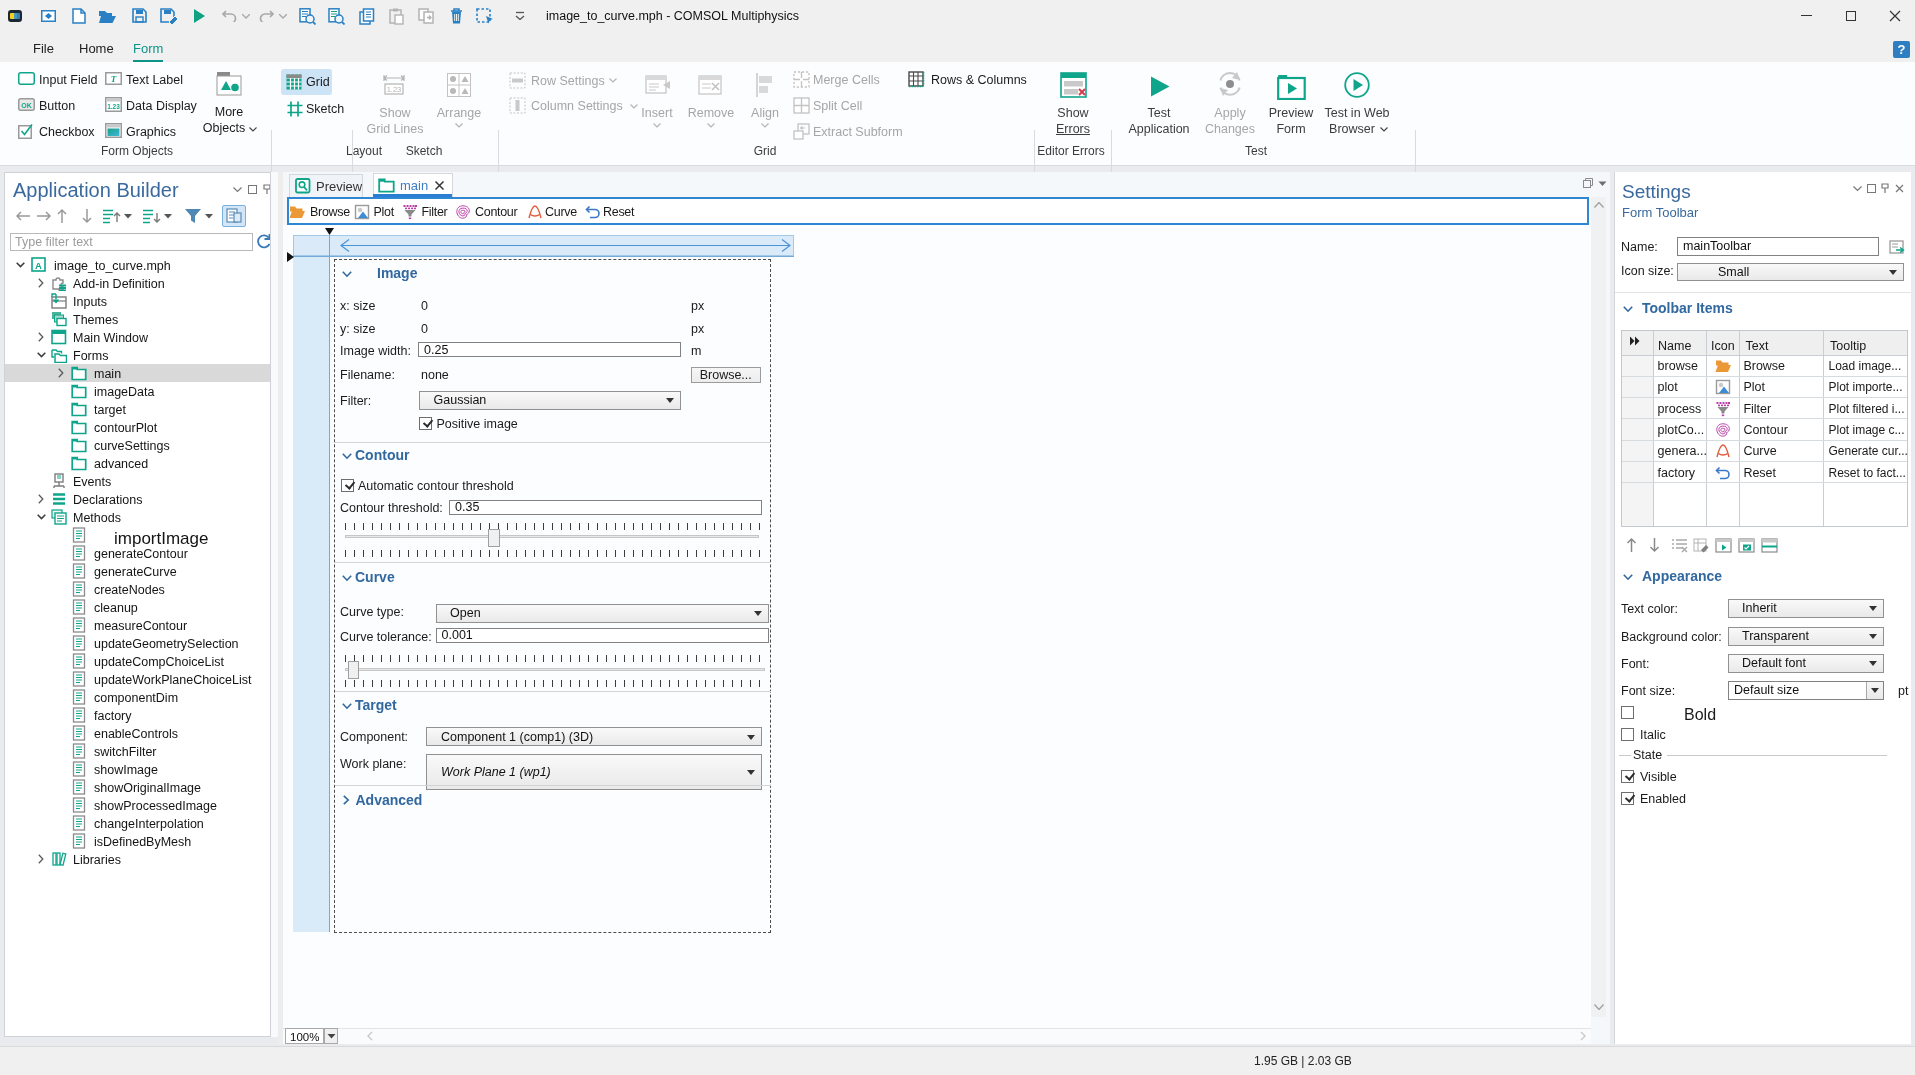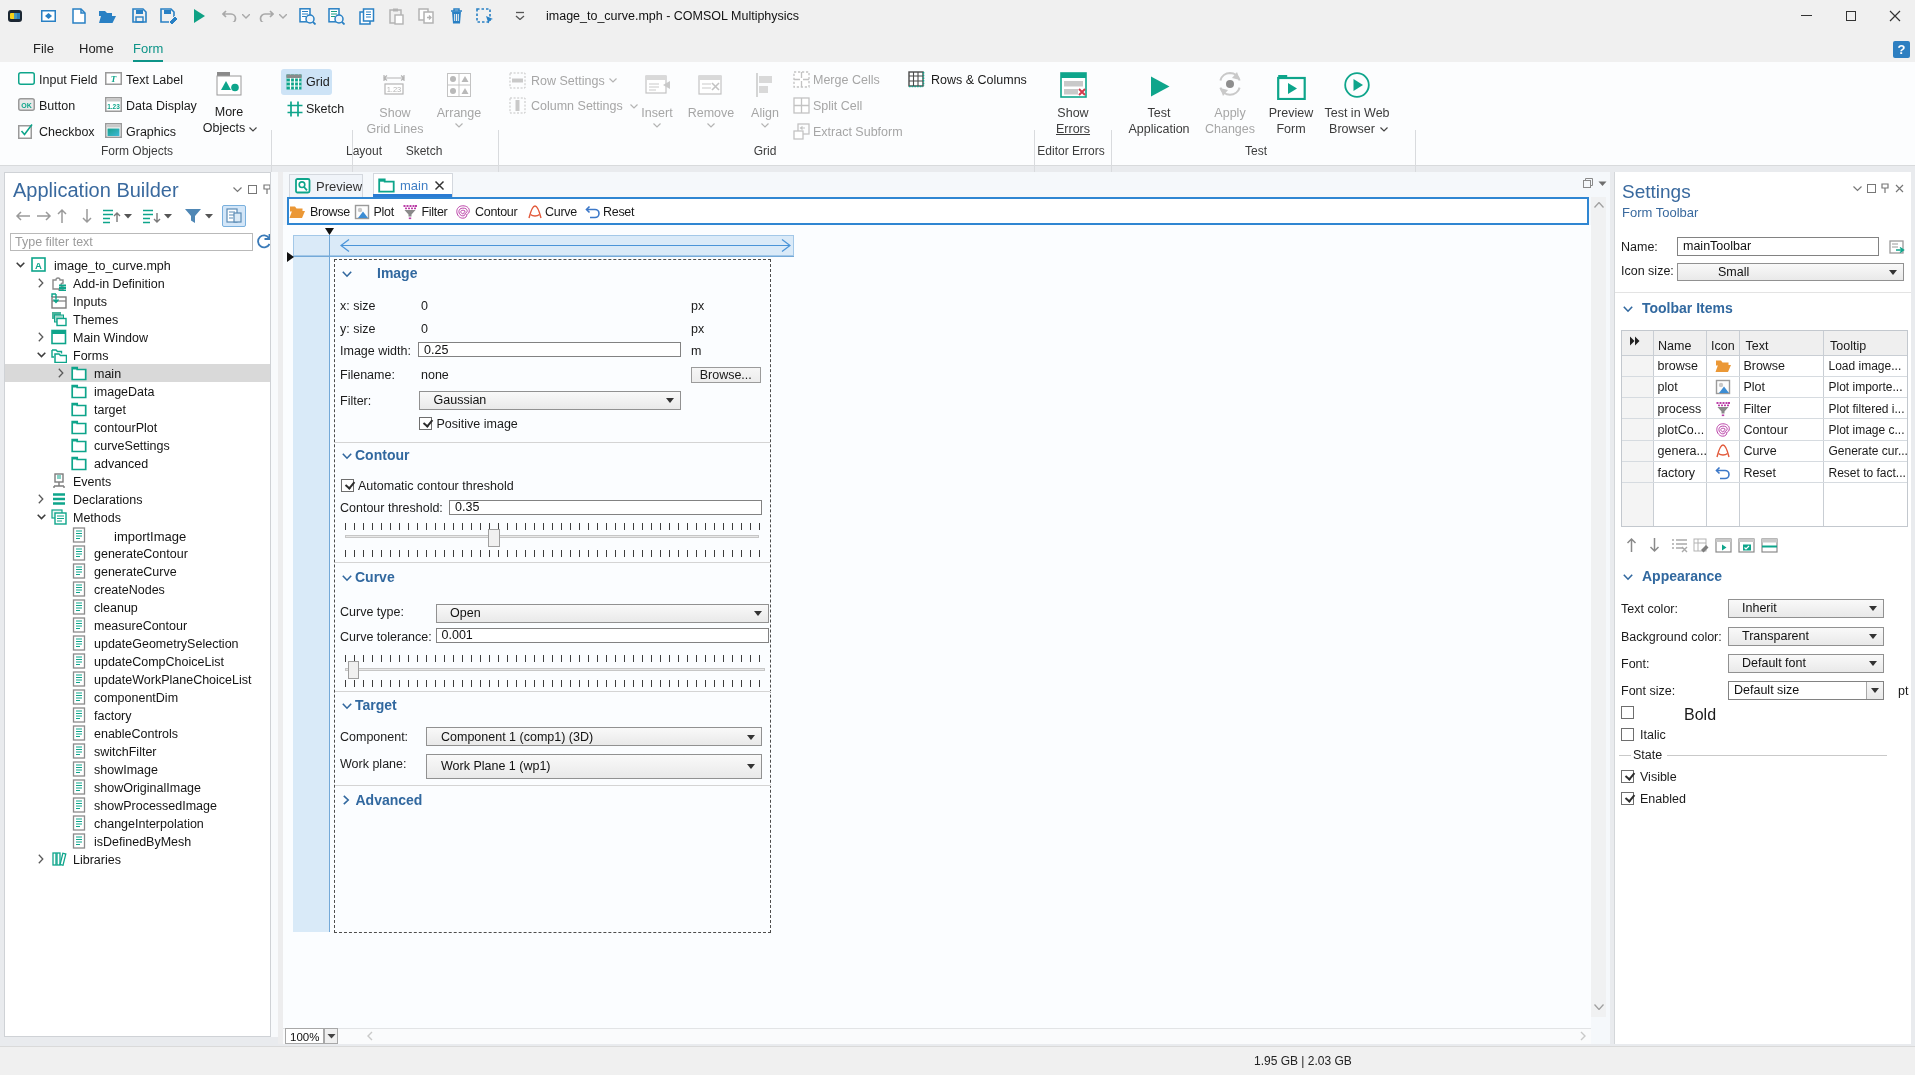--- a/index.html
+++ b/index.html
@@ -484,21 +484,21 @@
 <svg class="abs" style="left:32px;top:258px" width="9" height="6">
         <path d="M0.7 0.7 L4.5 4.6 L8.3 0.7" fill="none" stroke="#3c3c3c" stroke-width="1.5"></path>
       </svg>
 <svg class="abs" style="left:46px;top:253px" width="16" height="16">
         <use href="#i-methods"></use>
       </svg>
 <div class="abs" style="left:68px;top:254.5px;font-size:12.5px;color:#141414;white-space:nowrap;">Methods</div>
 <svg class="abs" style="left:66px;top:271px" width="16" height="16">
         <use href="#i-method"></use>
       </svg>
-<div class="abs" style="left:89px;top:272.5px;font-size:13px;color:#141414;white-space:nowrap;padding-left:20px;">importImage</div>
+<div class="abs" style="left:89px;top:272.5px;font-size:17px;color:#141414;white-space:nowrap;padding-left:20px;">importImage</div>
 <svg class="abs" style="left:66px;top:289px" width="16" height="16">
         <use href="#i-method"></use>
       </svg>
 <div class="abs" style="left:89px;top:290.5px;font-size:12.5px;color:#141414;white-space:nowrap;">generateContour</div>
 <svg class="abs" style="left:66px;top:307px" width="16" height="16">
         <use href="#i-method"></use>
       </svg>
 <div class="abs" style="left:89px;top:308.5px;font-size:12.5px;color:#141414;white-space:nowrap;">generateCurve</div>
 <svg class="abs" style="left:66px;top:325px" width="16" height="16">
         <use href="#i-method"></use>
@@ -716,21 +716,21 @@
 <svg class="abs" style="left:59px;top:531px" width="10" height="7">
         <path d="M0.8 0.8 L5 5.2 L9.2 0.8" fill="none" stroke="#31689f" stroke-width="1.6"></path>
       </svg>
 <div class="sechead abs" style="left:72px;top:525px;">Target</div>
 <div class="lbl abs" style="left:57px;top:558px;">Component:</div>
 <div class="combo" style="left:143px;top:555px;width:335.5px;height:19px;">
         <span class="tx">Component 1 (comp1) (3D)</span>
         <span class="ar"></span>
       </div>
 <div class="lbl abs" style="left:57px;top:584.5px;">Work plane:</div>
-<div class="combo" style="left:143px;top:581.5px;width:335.5px;height:25px;">
+<div class="combo" style="left:143px;top:581.5px;width:335.5px;height:36px;font-style:italic;">
         <span class="tx">Work Plane 1 (wp1)</span>
         <span class="ar"></span>
       </div>
 
 <div class="abs" style="left:52px;top:612.5px;width:436px;height:1px;background:#d4d4d4;"></div>
 <svg class="abs" style="left:60px;top:623px" width="7" height="10">
         <path d="M0.8 0.8 L5.2 5 L0.8 9.2" fill="none" stroke="#31689f" stroke-width="1.6"></path>
       </svg>
 <div class="sechead abs" style="left:72.5px;top:619.5px;">Advanced</div>
 </div>

